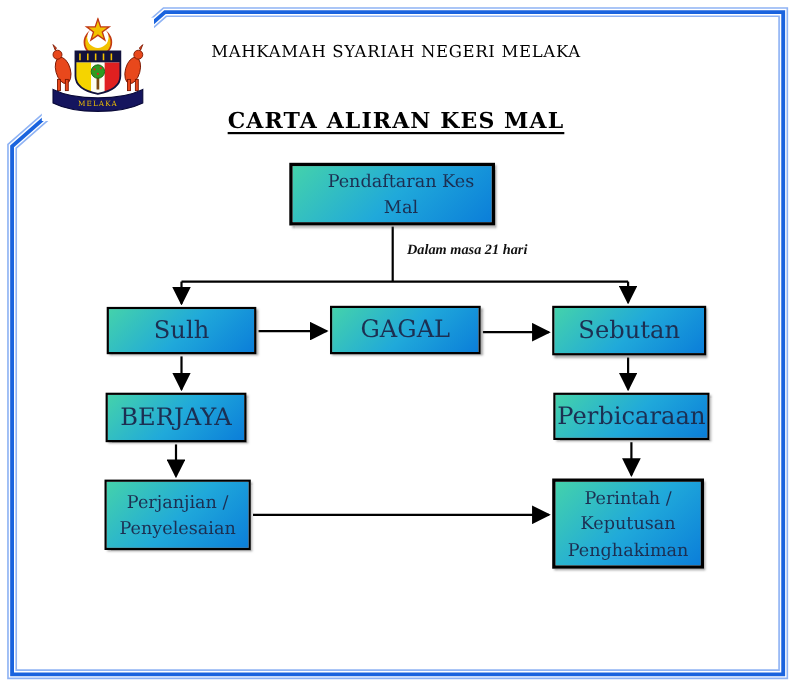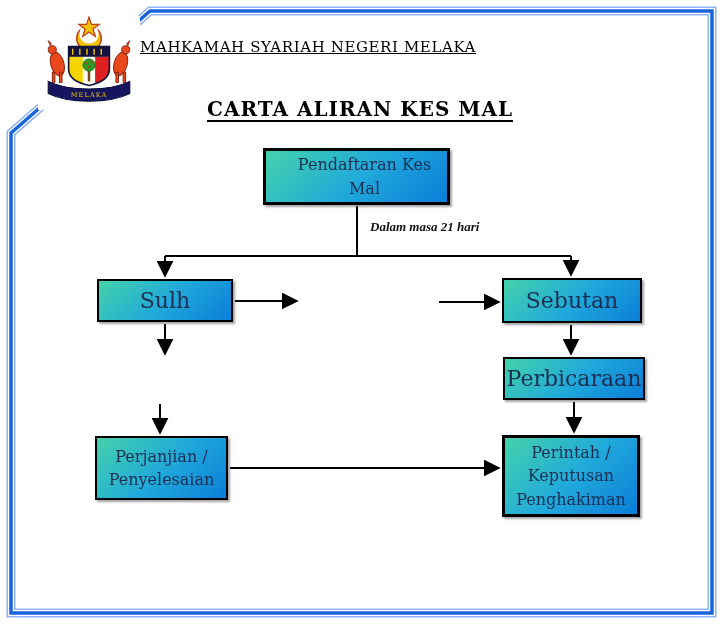--- a/index.html
+++ b/index.html
@@ -4,22 +4,22 @@
 <style>
   html,body{margin:0;padding:0;background:#ffffff;}
   .page{
     position:relative;width:722px;height:625px;background:#ffffff;overflow:hidden;
     font-family:"DejaVu Serif", serif;
   }
   
   .border-svg{position:absolute;left:0;top:0;z-index:1;pointer-events:none;}
   
   .org-title{
-    position:absolute;left:140px;top:38px;width:440px;
-    font-size:15px;letter-spacing:.6px;color:#000;z-index:4;font-weight:400;text-decoration:underline;
+    position:absolute;left:140px;top:38px;width:440px;text-align:center;
+    font-size:15px;letter-spacing:.6px;color:#000;z-index:4;font-weight:400;
   }
   .main-title{
     position:absolute;left:140px;top:77px;width:440px;text-align:center;
     font-size:20px;font-weight:bold;letter-spacing:1px;color:#000;z-index:4;
     text-decoration:underline;text-underline-offset:4px;text-decoration-thickness:2px;margin-top:20px;
   }
   
   .logo{
     position:absolute;left:38px;top:16px;width:102px;height:94px;
     background:#ffffff;z-index:3;
@@ -143,21 +143,23 @@
       <path d="M574,402 V432" marker-end="url(#arrow)"></path>
       <path d="M230,468 H499" marker-end="url(#arrow)"></path>
     </g>
   </svg>
 
   <div class="edge-label">Dalam masa 21 hari</div>
 
   <div class="node n-pendaftaran">Pendaftaran Kes
 Mal</div>
   <div class="node n-sulh">Sulh</div>
+  <div class="node n-gagal">GAGAL</div>
   <div class="node n-sebutan">Sebutan</div>
+  <div class="node n-berjaya">BERJAYA</div>
   <div class="node n-perbicaraan">Perbicaraan</div>
   <div class="node n-perintah">Perintah /
 Keputusan
 Penghakiman</div>
   <div class="node n-perjanjian">Perjanjian /
 Penyelesaian</div>
 
 </div>
 
 </body></html>

